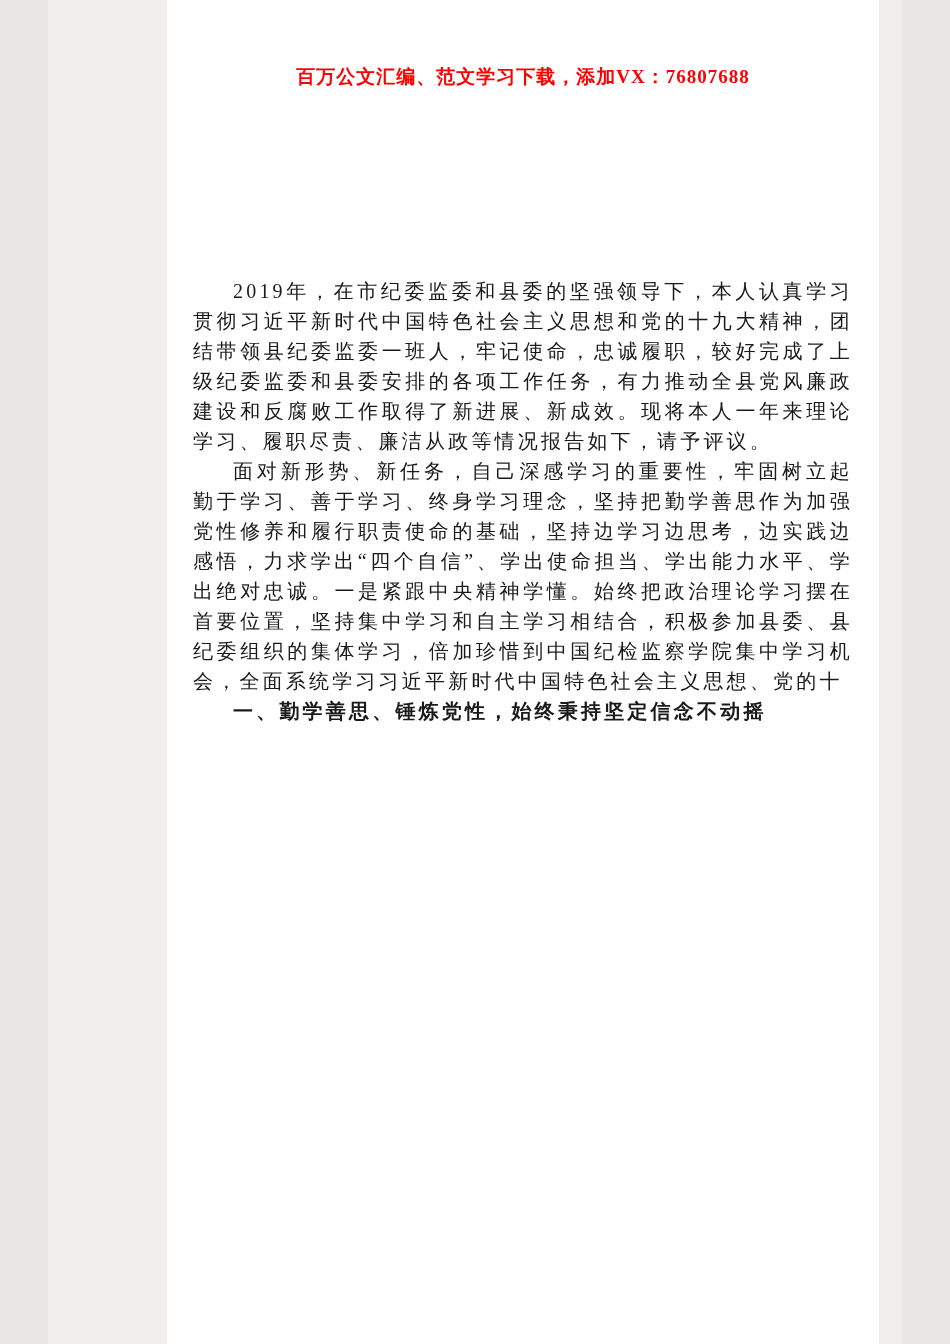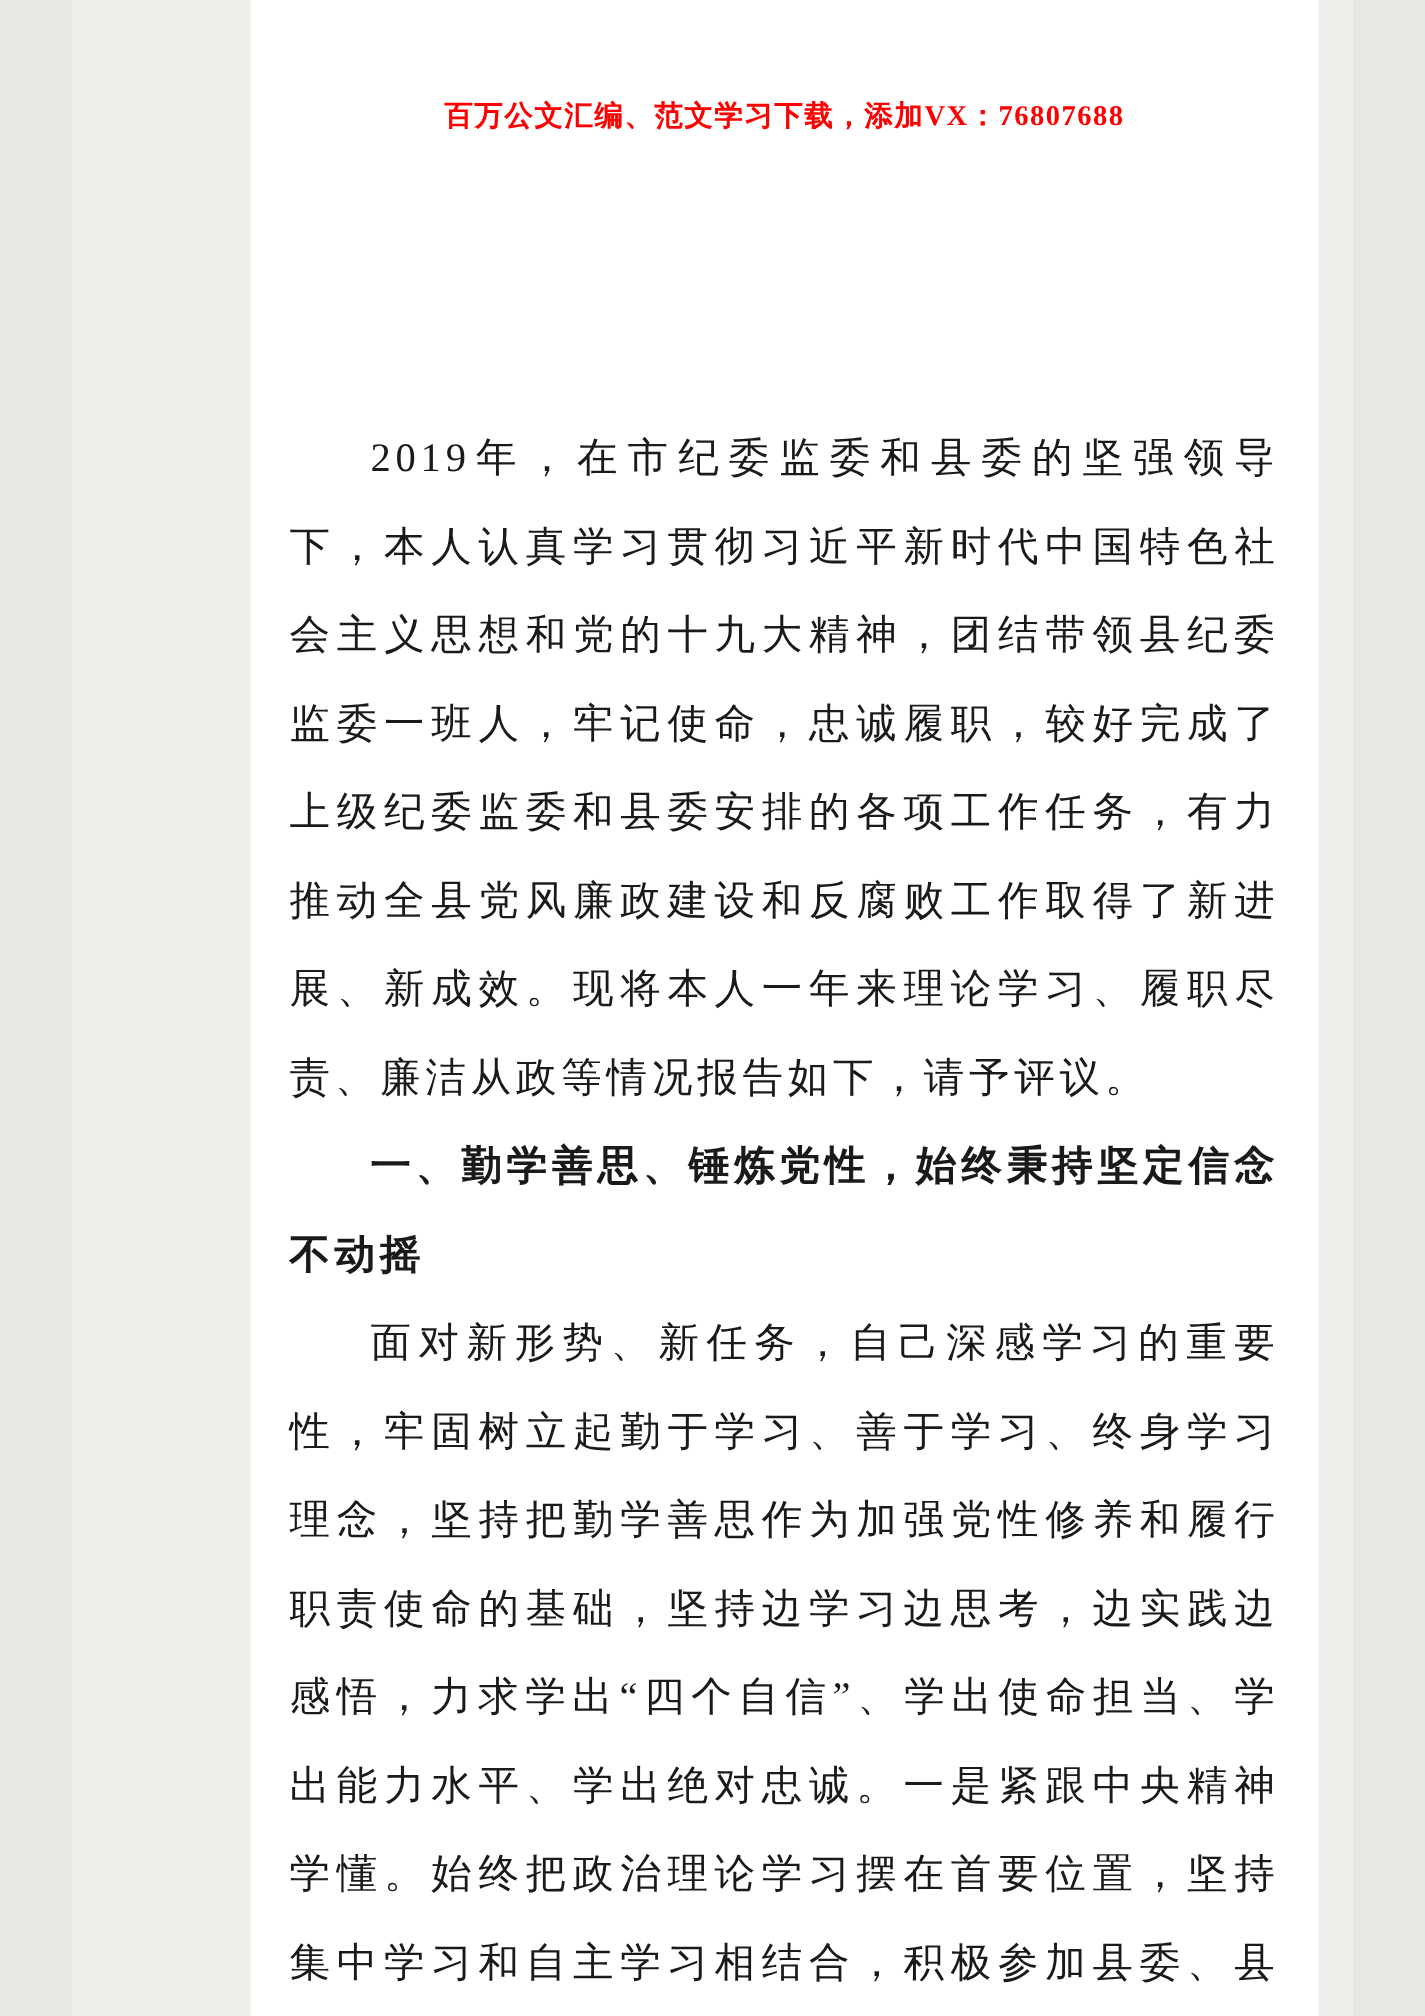--- a/index.html
+++ b/index.html
@@ -48,22 +48,22 @@
     letter-spacing: 1.5px;
     color: #1a1a1a;
     font-weight: normal;
   }
   .content {
     margin-top: 186px;
     padding: 0 26px;
   }
   p.para {
     margin: 0;
-    font-size: 27px;
-    line-height: 59px;
+    font-size: 20px;
+    line-height: 30px;
     letter-spacing: 3.2px;
     color: #1a1a1a;
     text-align: justify;
     text-justify: inter-ideograph;
     text-indent: 2em;
   }
   p.para.bold { font-weight: bold; }
 </style>
 </head>
 <body>
@@ -71,17 +71,17 @@
 <div class="canvas">
   <div class="side-margin left"></div>
   <div class="side-margin right"></div>
 
   <div class="page">
     <div class="notice" style="color:#fe0000;">百万公文汇编、范文学习下载，添加VX：76807688</div>
 
 
     <div class="content">
       <p class="para">2019年，在市纪委监委和县委的坚强领导下，本人认真学习贯彻习近平新时代中国特色社会主义思想和党的十九大精神，团结带领县纪委监委一班人，牢记使命，忠诚履职，较好完成了上级纪委监委和县委安排的各项工作任务，有力推动全县党风廉政建设和反腐败工作取得了新进展、新成效。现将本人一年来理论学习、履职尽责、廉洁从政等情况报告如下，请予评议。</p>
+      <p class="para">面对新形势、新任务，自己深感学习的重要性，牢固树立起勤于学习、善于学习、终身学习理念，坚持把勤学善思作为加强党性修养和履行职责使命的基础，坚持边学习边思考，边实践边感悟，力求学出“四个自信”、学出使命担当、学出能力水平、学出绝对忠诚。一是紧跟中央精神学懂。始终把政治理论学习摆在首要位置，坚持集中学习和自主学习相结合，积极参加县委、县纪委组织的集体学习，倍加珍惜到中国纪检监察学院集中学习机会，全面系统学习习近平新时代中国特色社会主义思想、党的十</p>
       <p class="para bold">一、勤学善思、锤炼党性，始终秉持坚定信念不动摇</p>
-      <p class="para">面对新形势、新任务，自己深感学习的重要性，牢固树立起勤于学习、善于学习、终身学习理念，坚持把勤学善思作为加强党性修养和履行职责使命的基础，坚持边学习边思考，边实践边感悟，力求学出“四个自信”、学出使命担当、学出能力水平、学出绝对忠诚。一是紧跟中央精神学懂。始终把政治理论学习摆在首要位置，坚持集中学习和自主学习相结合，积极参加县委、县纪委组织的集体学习，倍加珍惜到中国纪检监察学院集中学习机会，全面系统学习习近平新时代中国特色社会主义思想、党的十</p>
     </div>
   </div>
 </div>
 
 </body></html>

